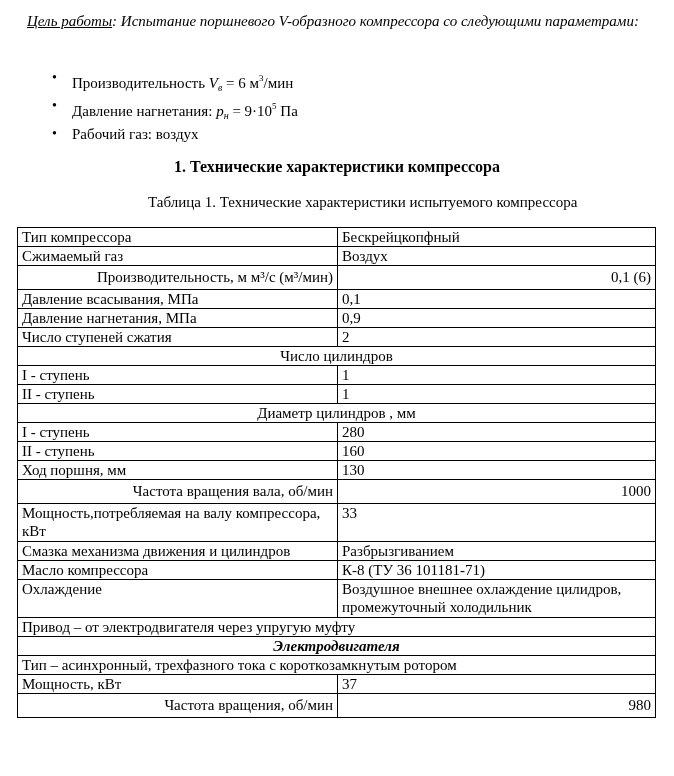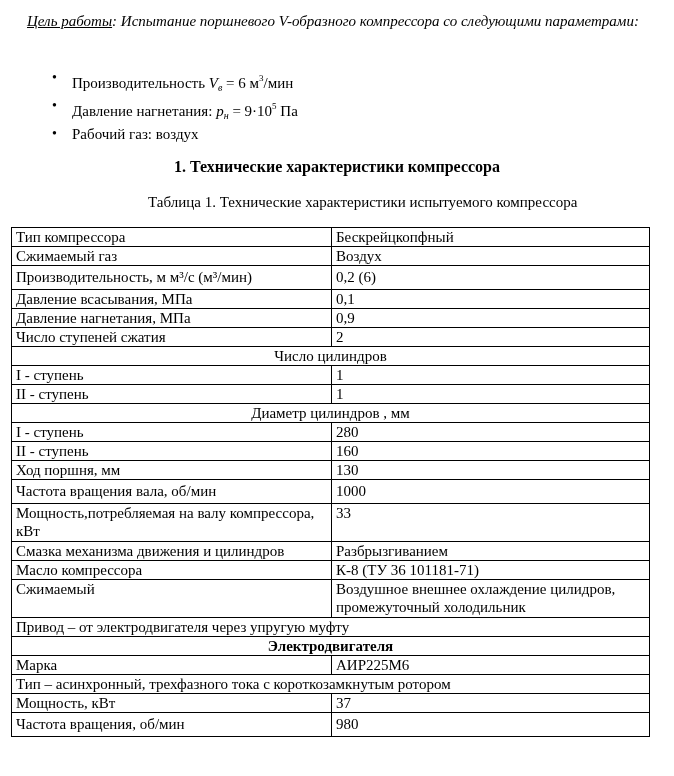--- a/index.html
+++ b/index.html
@@ -11,32 +11,32 @@
     .intro .u { text-decoration: underline; }
     .bullets { position: absolute; left: 52px; top: 66px; margin: 0; padding: 0; list-style: none; }
     .bullets li { height: 28px; line-height: 24px; position: relative; padding-left: 20px; }
     .bullets li::before { content: "\2022"; position: absolute; left: 0; top: 0; font-size: 14px; }
     .math { font-style: italic; }
     .sub { font-size: 10px; vertical-align: -3px; font-style: italic; }
     .sup { font-size: 9px; vertical-align: 7px; }
     .heading { position: absolute; left: 0; width: 674px; top: 158px; text-align: center; font-weight: bold; font-size: 16px; }
     .caption { position: absolute; left: 148px; top: 194px; font-size: 15px; text-align: center; }
     table.spec {
-      position: absolute; left: 11px; top: 227px; width: 639px;
+      position: absolute; left: 17px; top: 227px; width: 639px;
       border-collapse: collapse; table-layout: fixed; font-size: 15px;
     }
     table.spec td {
       border: 1.5px solid #000; padding: 0 4px; vertical-align: top;
       line-height: 18px; height: 18px;
     }
     td.c1 { width: 311px; }
     td.merge { text-align: center; }
-    td.bold { font-weight: bold; }
+    td.bold { font-weight: bold; font-style: italic; }
     td.indent { padding-left: 24px; }
-    tr.tall td { height: 23px; line-height: 22px; }
+    tr.tall td { height: 23px; line-height: 22px; text-align: right; }
     tr.two td { height: 37px; }
   </style>
 </head>
 <body>
 
 <div class="intro">
   <span class="u">Цель работы</span><span>: Испытание поршневого V-образного компрессора  со следующими параметрами:</span>
 </div>
 
 <ul class="bullets">
@@ -59,21 +59,21 @@
       <tr>
         <td class="c1">Тип компрессора</td>
         <td>Бескрейцкопфный</td>
       </tr>
       <tr>
         <td class="c1">Сжимаемый газ</td>
         <td>Воздух</td>
       </tr>
       <tr class="tall">
         <td class="c1">Производительность, м  м³/с (м³/мин)</td>
-        <td>0,2 (6)</td>
+        <td>0,1 (6)</td>
       </tr>
       <tr>
         <td class="c1">Давление всасывания, МПа</td>
         <td>0,1</td>
       </tr>
       <tr>
         <td class="c1">Давление нагнетания, МПа</td>
         <td>0,9</td>
       </tr>
       <tr>
@@ -116,32 +116,28 @@
       </tr>
       <tr>
         <td class="c1">Смазка механизма движения и цилиндров</td>
         <td>Разбрызгиванием</td>
       </tr>
       <tr>
         <td class="c1">Масло компрессора</td>
         <td>К-8 (ТУ 36 101181-71)</td>
       </tr>
       <tr class="two">
-        <td class="c1">Сжимаемый</td>
+        <td class="c1">Охлаждение</td>
         <td>Воздушное внешнее охлаждение цилидров, промежуточный холодильник</td>
       </tr>
       <tr>
         <td colspan="2" class="">Привод – от электродвигателя через упругую муфту</td>
       </tr>
       <tr>
         <td colspan="2" class="merge bold">Электродвигателя</td>
-      </tr>
-      <tr>
-        <td class="c1">Марка</td>
-        <td>АИР225М6</td>
       </tr>
       <tr>
         <td colspan="2" class="">Тип – асинхронный, трехфазного тока с короткозамкнутым ротором</td>
       </tr>
       <tr>
         <td class="c1">Мощность, кВт</td>
         <td>37</td>
       </tr>
       <tr class="tall">
         <td class="c1">Частота вращения,  об/мин</td>

